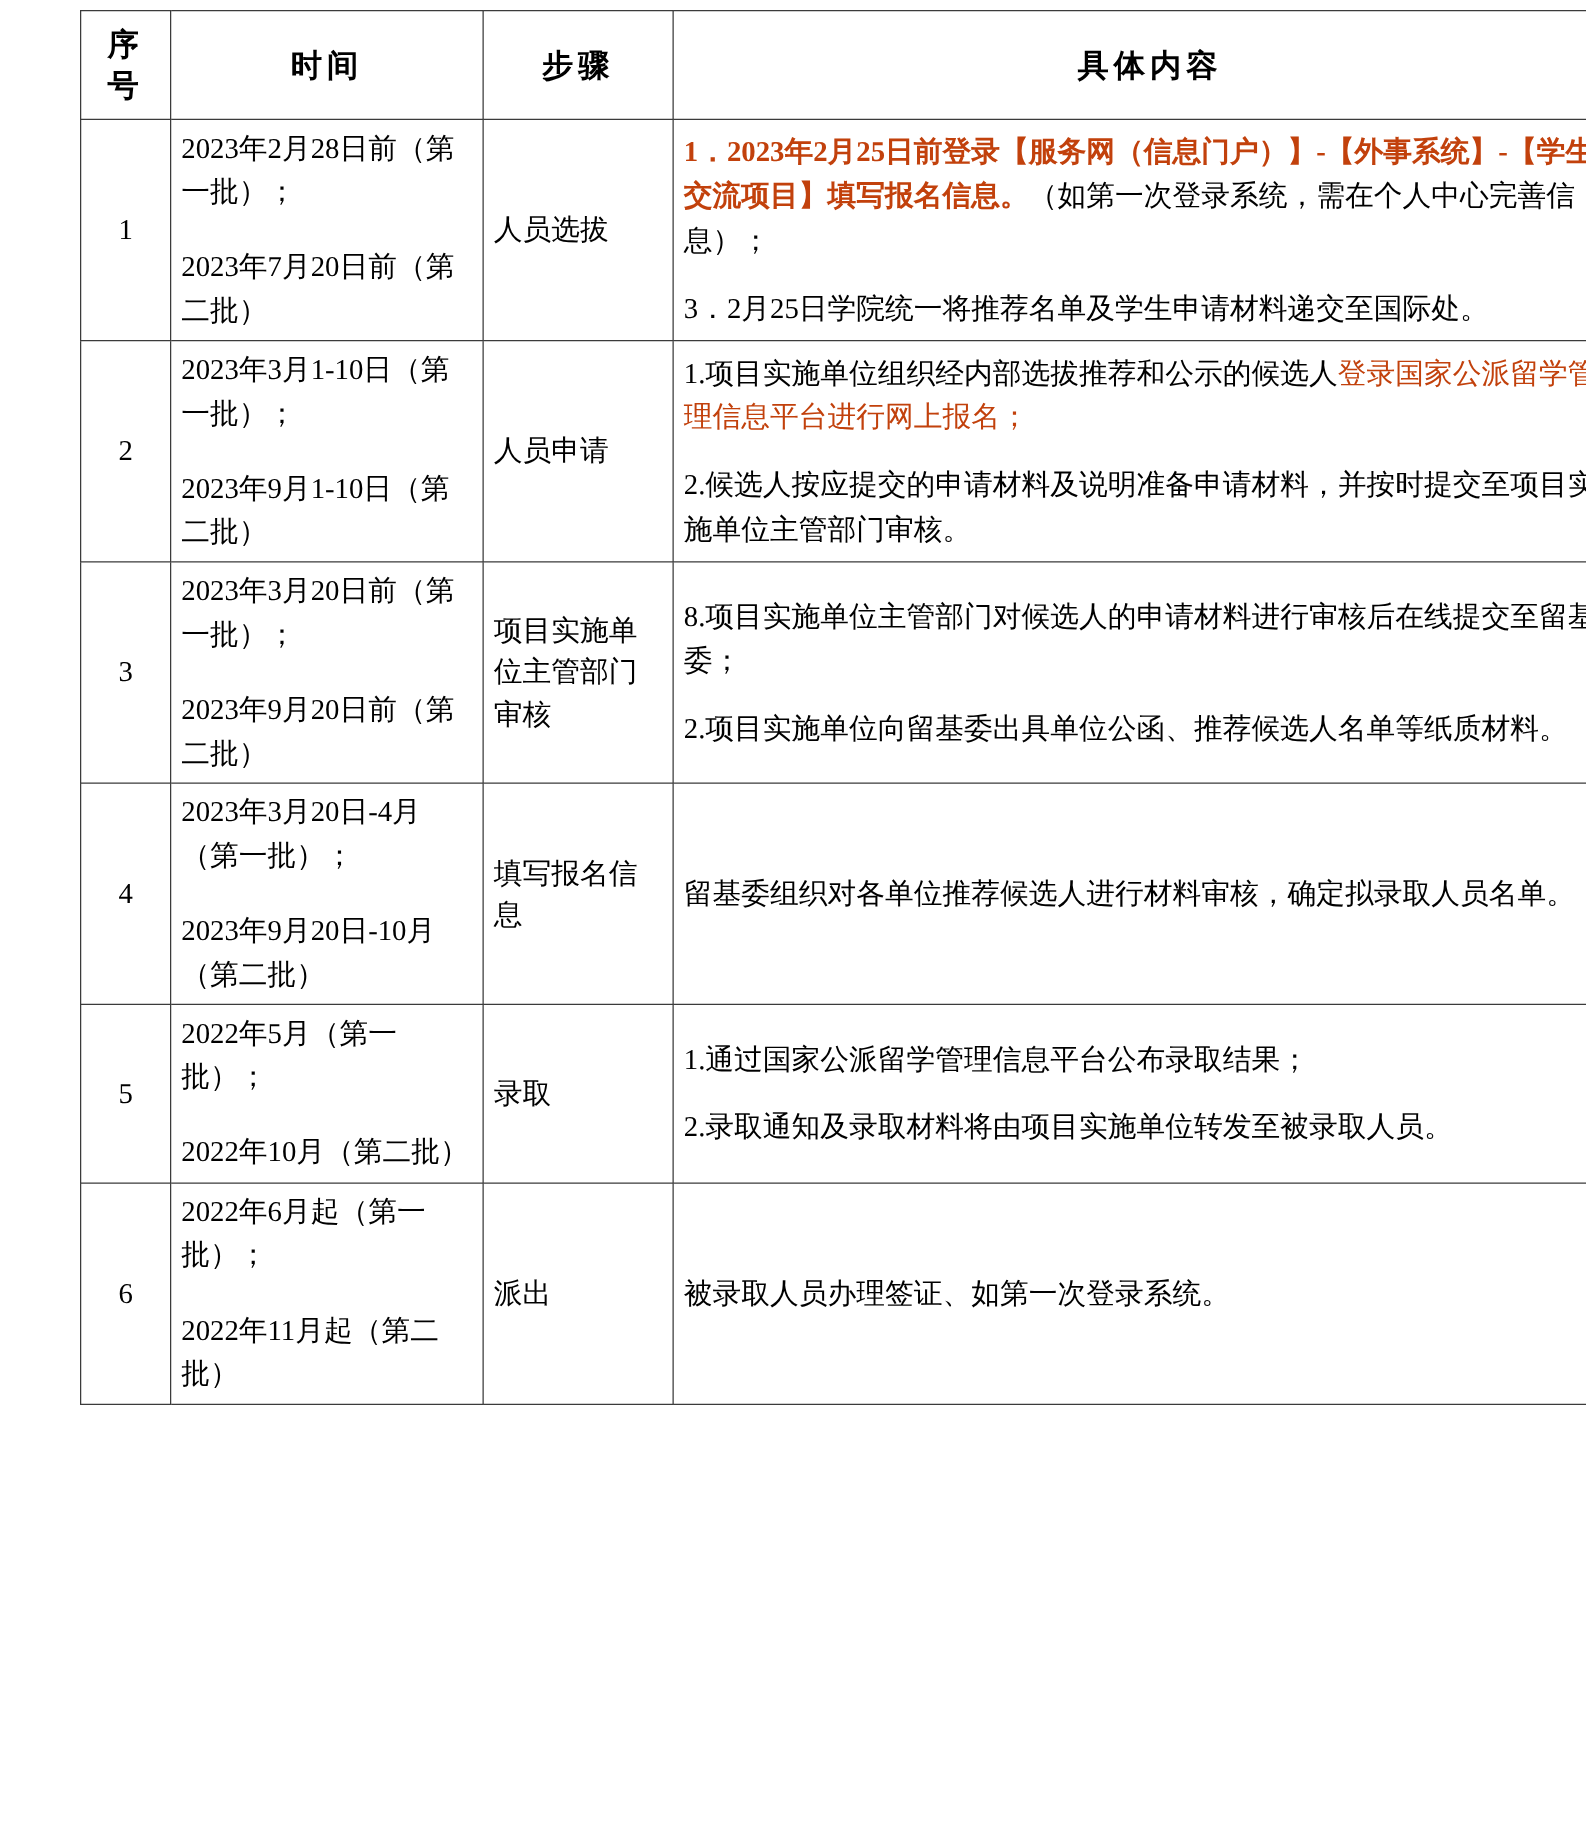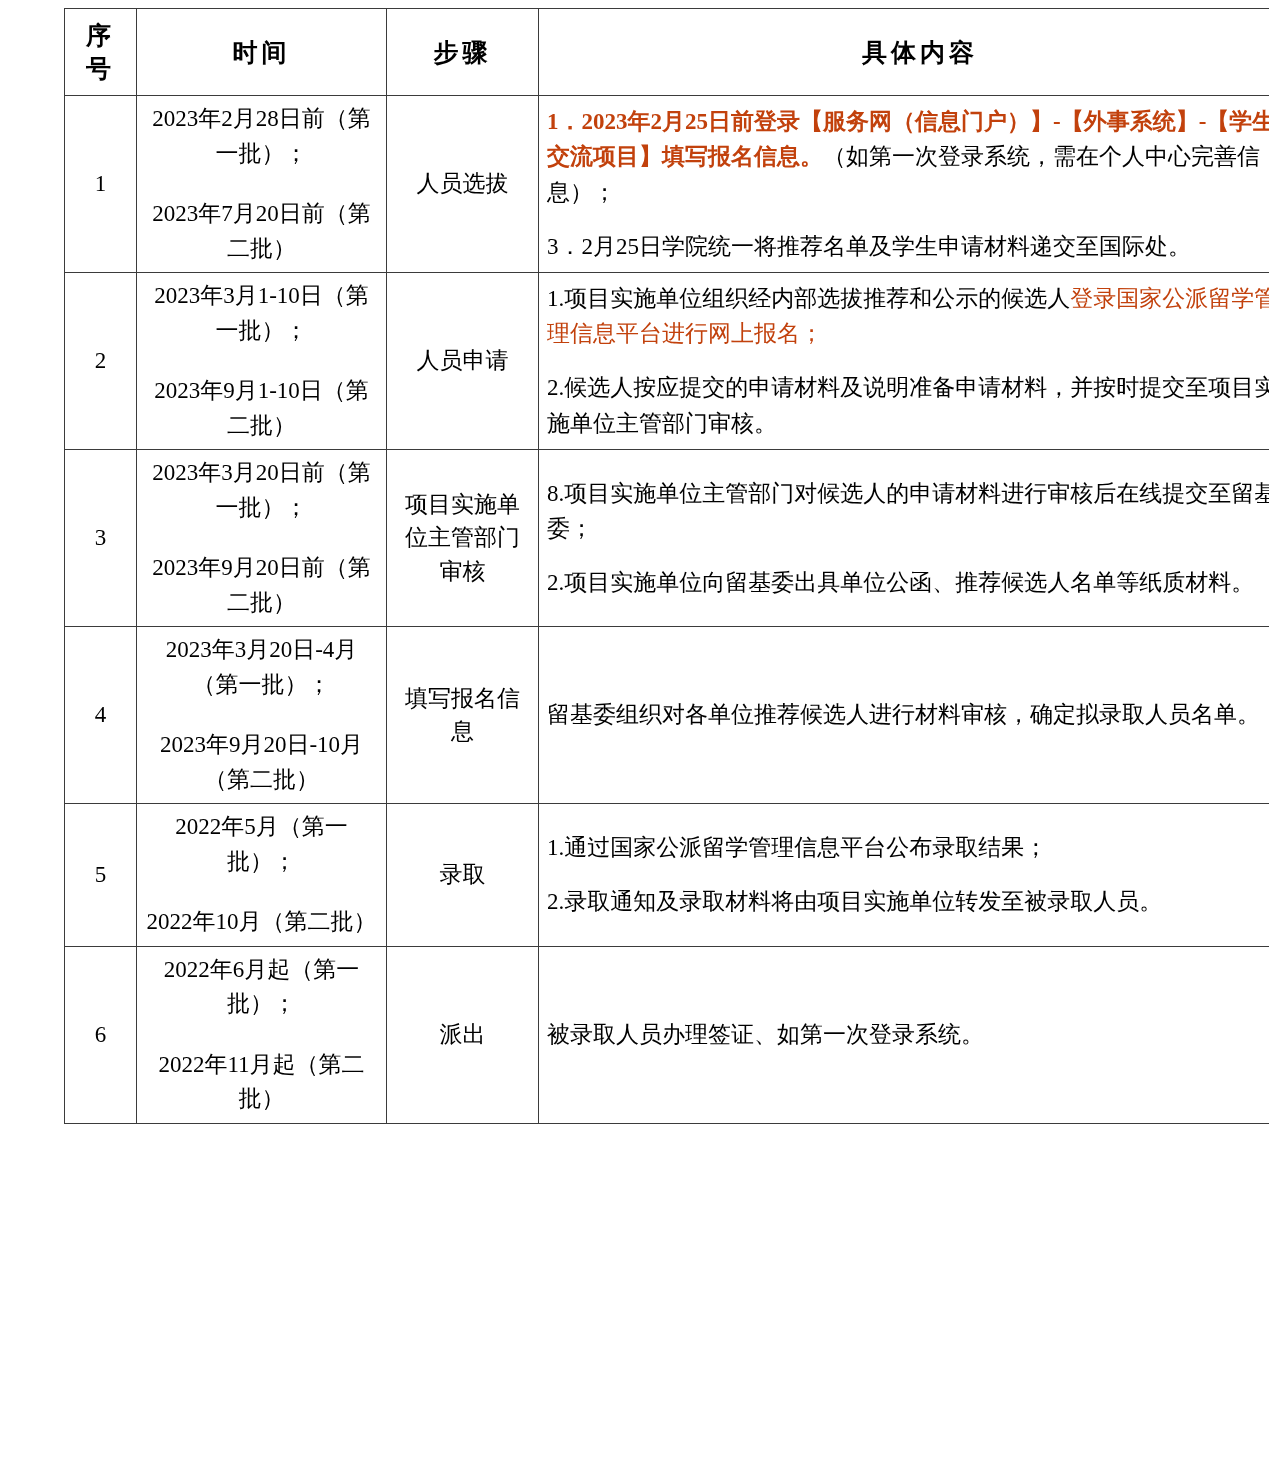--- a/index.html
+++ b/index.html
@@ -39,34 +39,34 @@
     font-weight: bold;
     font-size: 25px;
     letter-spacing: 4px;
     padding: 10px 8px;
   }
   td.idx {
     text-align: center;
     font-size: 23px;
   }
   td.time {
-    text-align: center;
+    text-align: left;
     font-size: 23px;
     line-height: 1.5;
     padding: 14px 10px;
   }
   td.time .seg {
     display: block;
   }
   td.time .gap {
     display: block;
     height: 26px;
   }
   td.step {
-    text-align: center;
+    text-align: left;
     font-size: 23px;
     line-height: 1.45;
   }
   td.body {
     text-align: left;
     font-size: 23px;
     line-height: 1.55;
     padding: 12px 12px 12px 10px;
   }
   td.body p {

